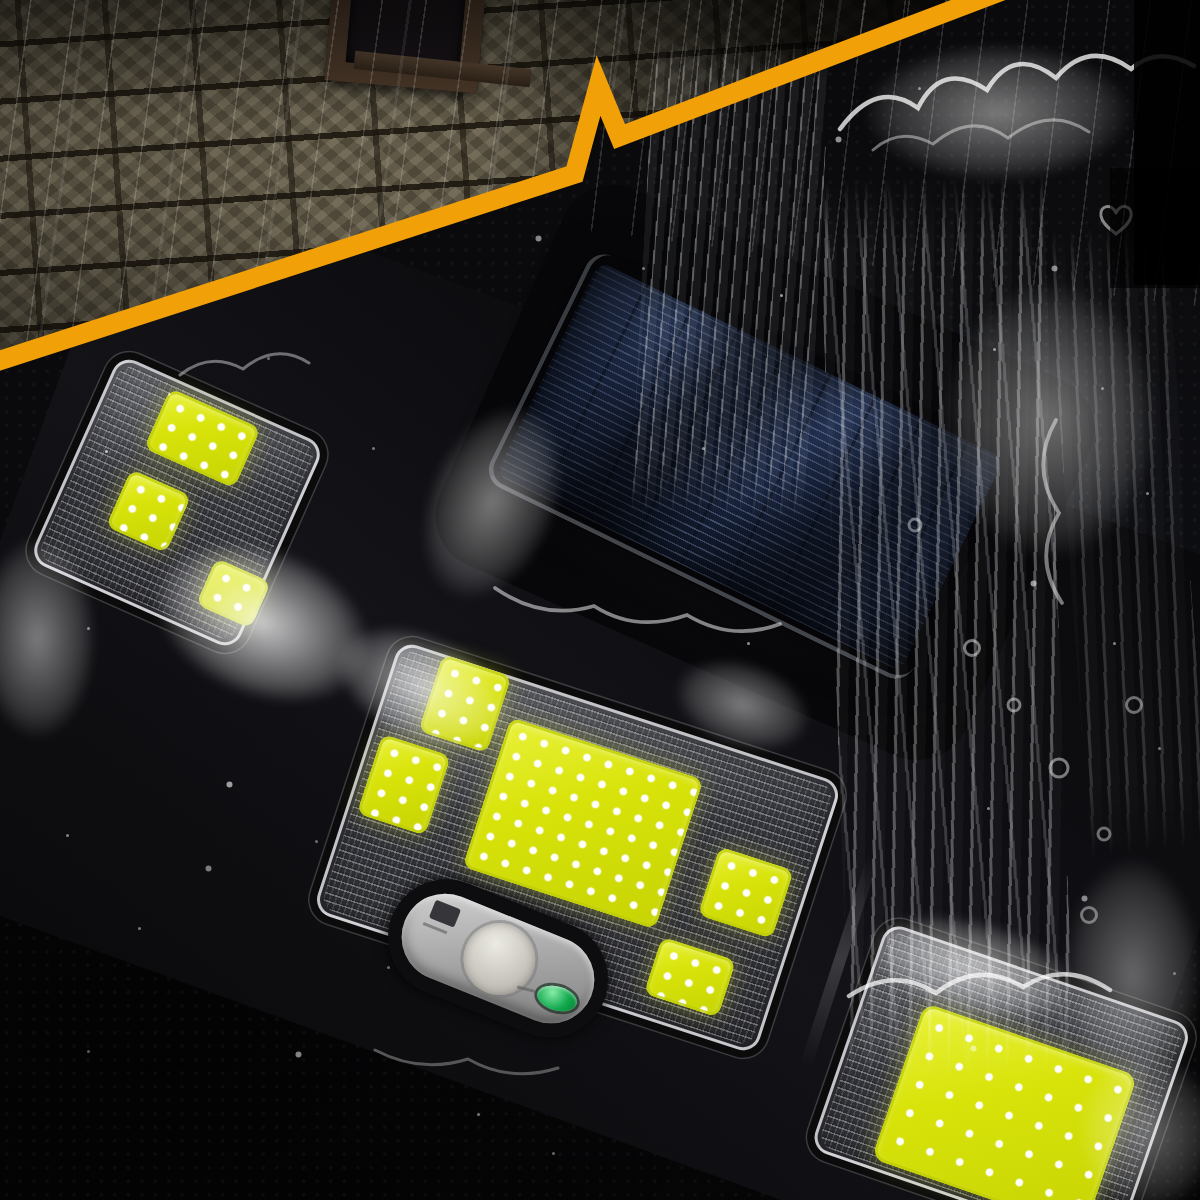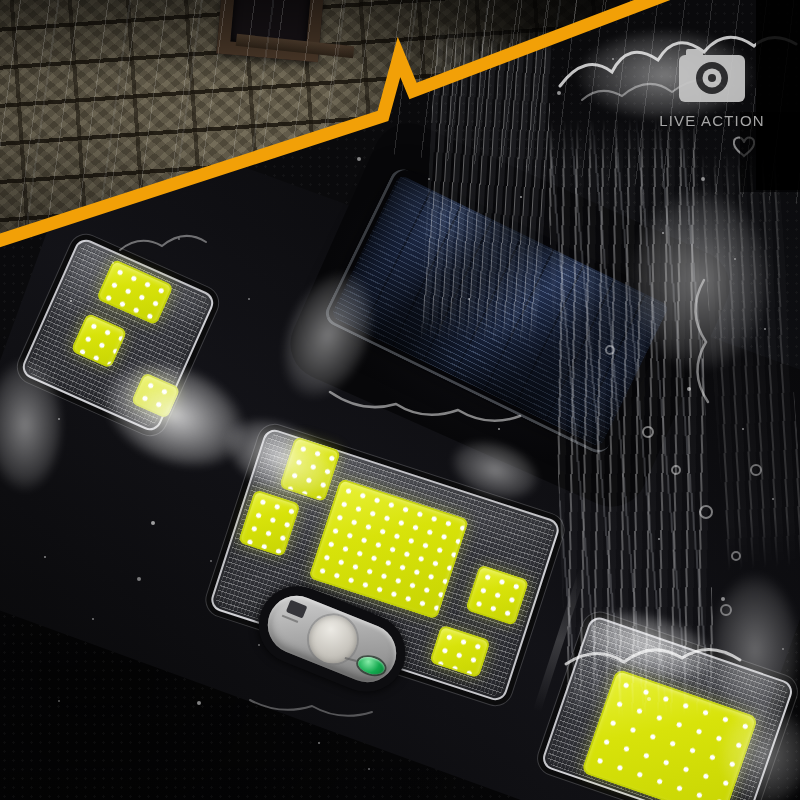--- a/index.html
+++ b/index.html
@@ -248,24 +248,14 @@
 
   <div class="abs specks"></div>
 
   <svg class="stripe-svg" width="800" height="800" viewBox="0 0 800 800">
     <path class="stripe-path" d="M -8 243 L 383 116 L 399 57 L 413 91 L 668 -6"></path>
   </svg>
 
   <div class="abs cd1"></div>
   <div class="abs cd2"></div>
 
-  <div class="abs badge">
-    <svg width="66" height="54" viewBox="0 0 66 54">
-      <rect x="7" y="1" width="17" height="9" rx="2" style="fill:var(--badge-gray,#c6c6c6)"></rect>
-      <rect x="0" y="7" width="66" height="47" rx="6" style="fill:var(--badge-gray,#c6c6c6)"></rect>
-      <circle cx="33" cy="30" r="16" fill="#2c2c2e"></circle>
-      <circle cx="33" cy="30" r="9.5" fill="#c9c9c9"></circle>
-      <circle cx="33" cy="30" r="4" fill="#2c2c2e"></circle>
-    </svg>
-    <div class="badge-label">LIVE ACTION</div>
-  </div>
 
 </div>
 
 </body></html>

